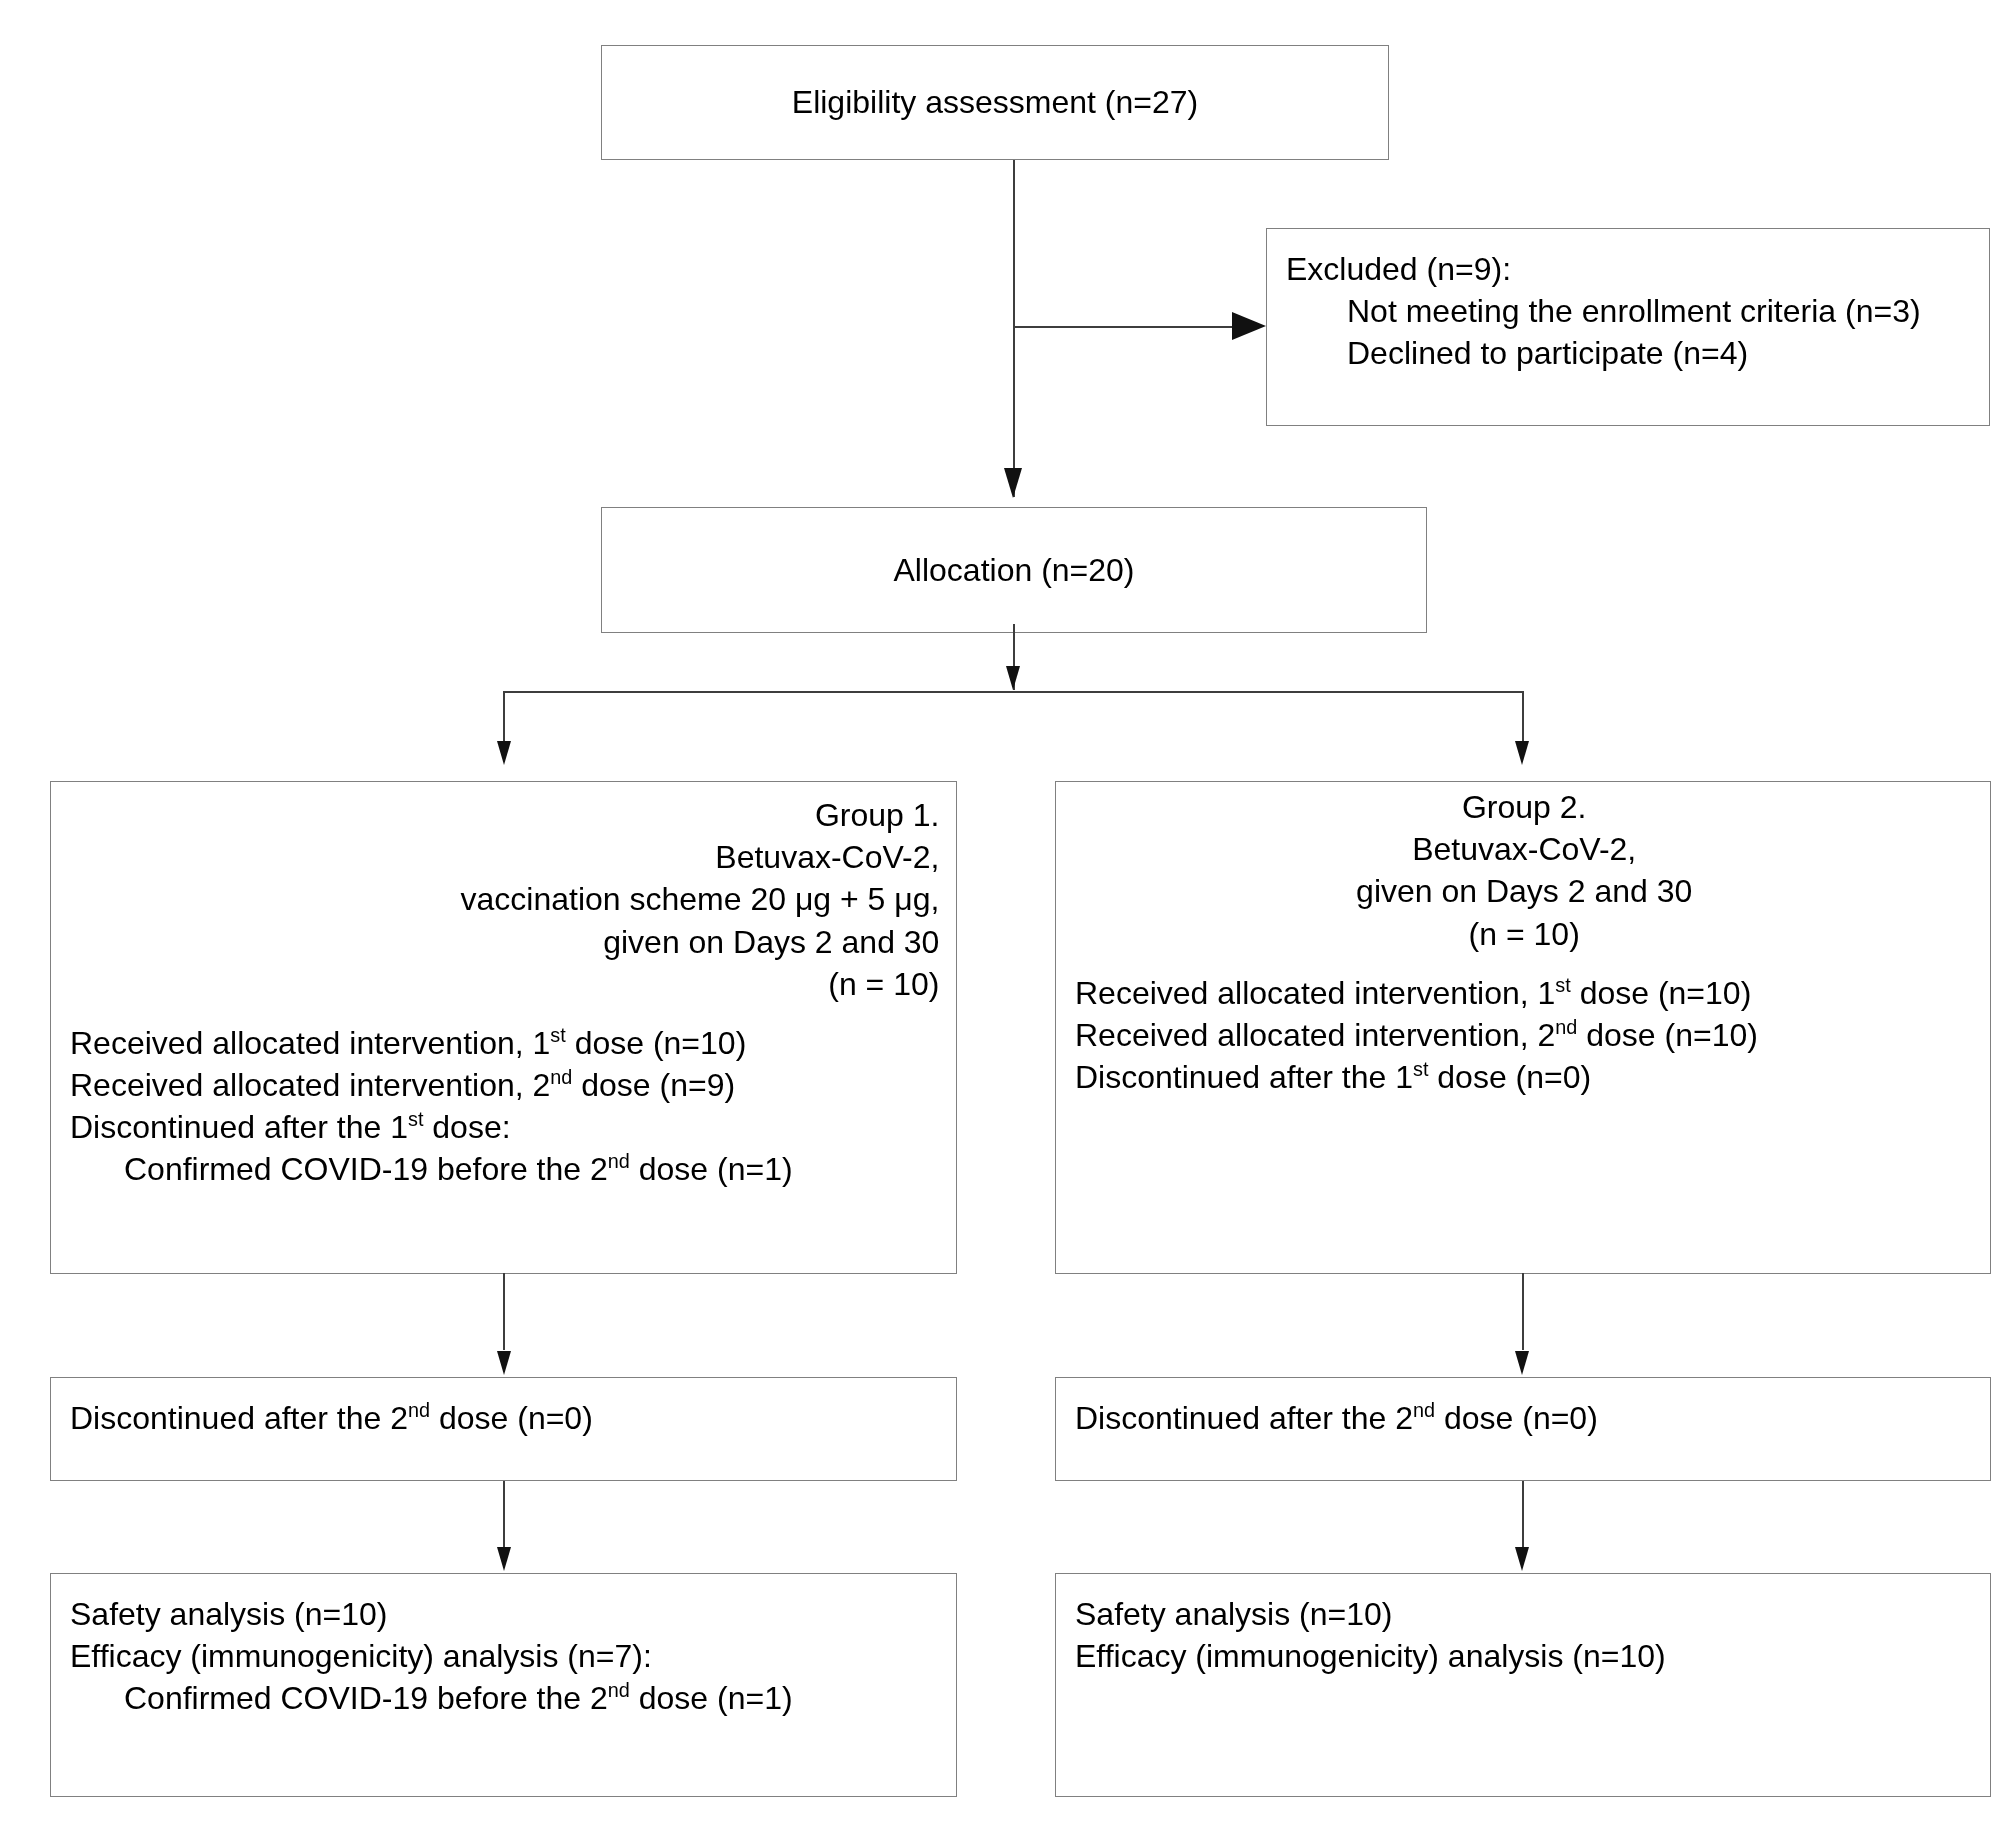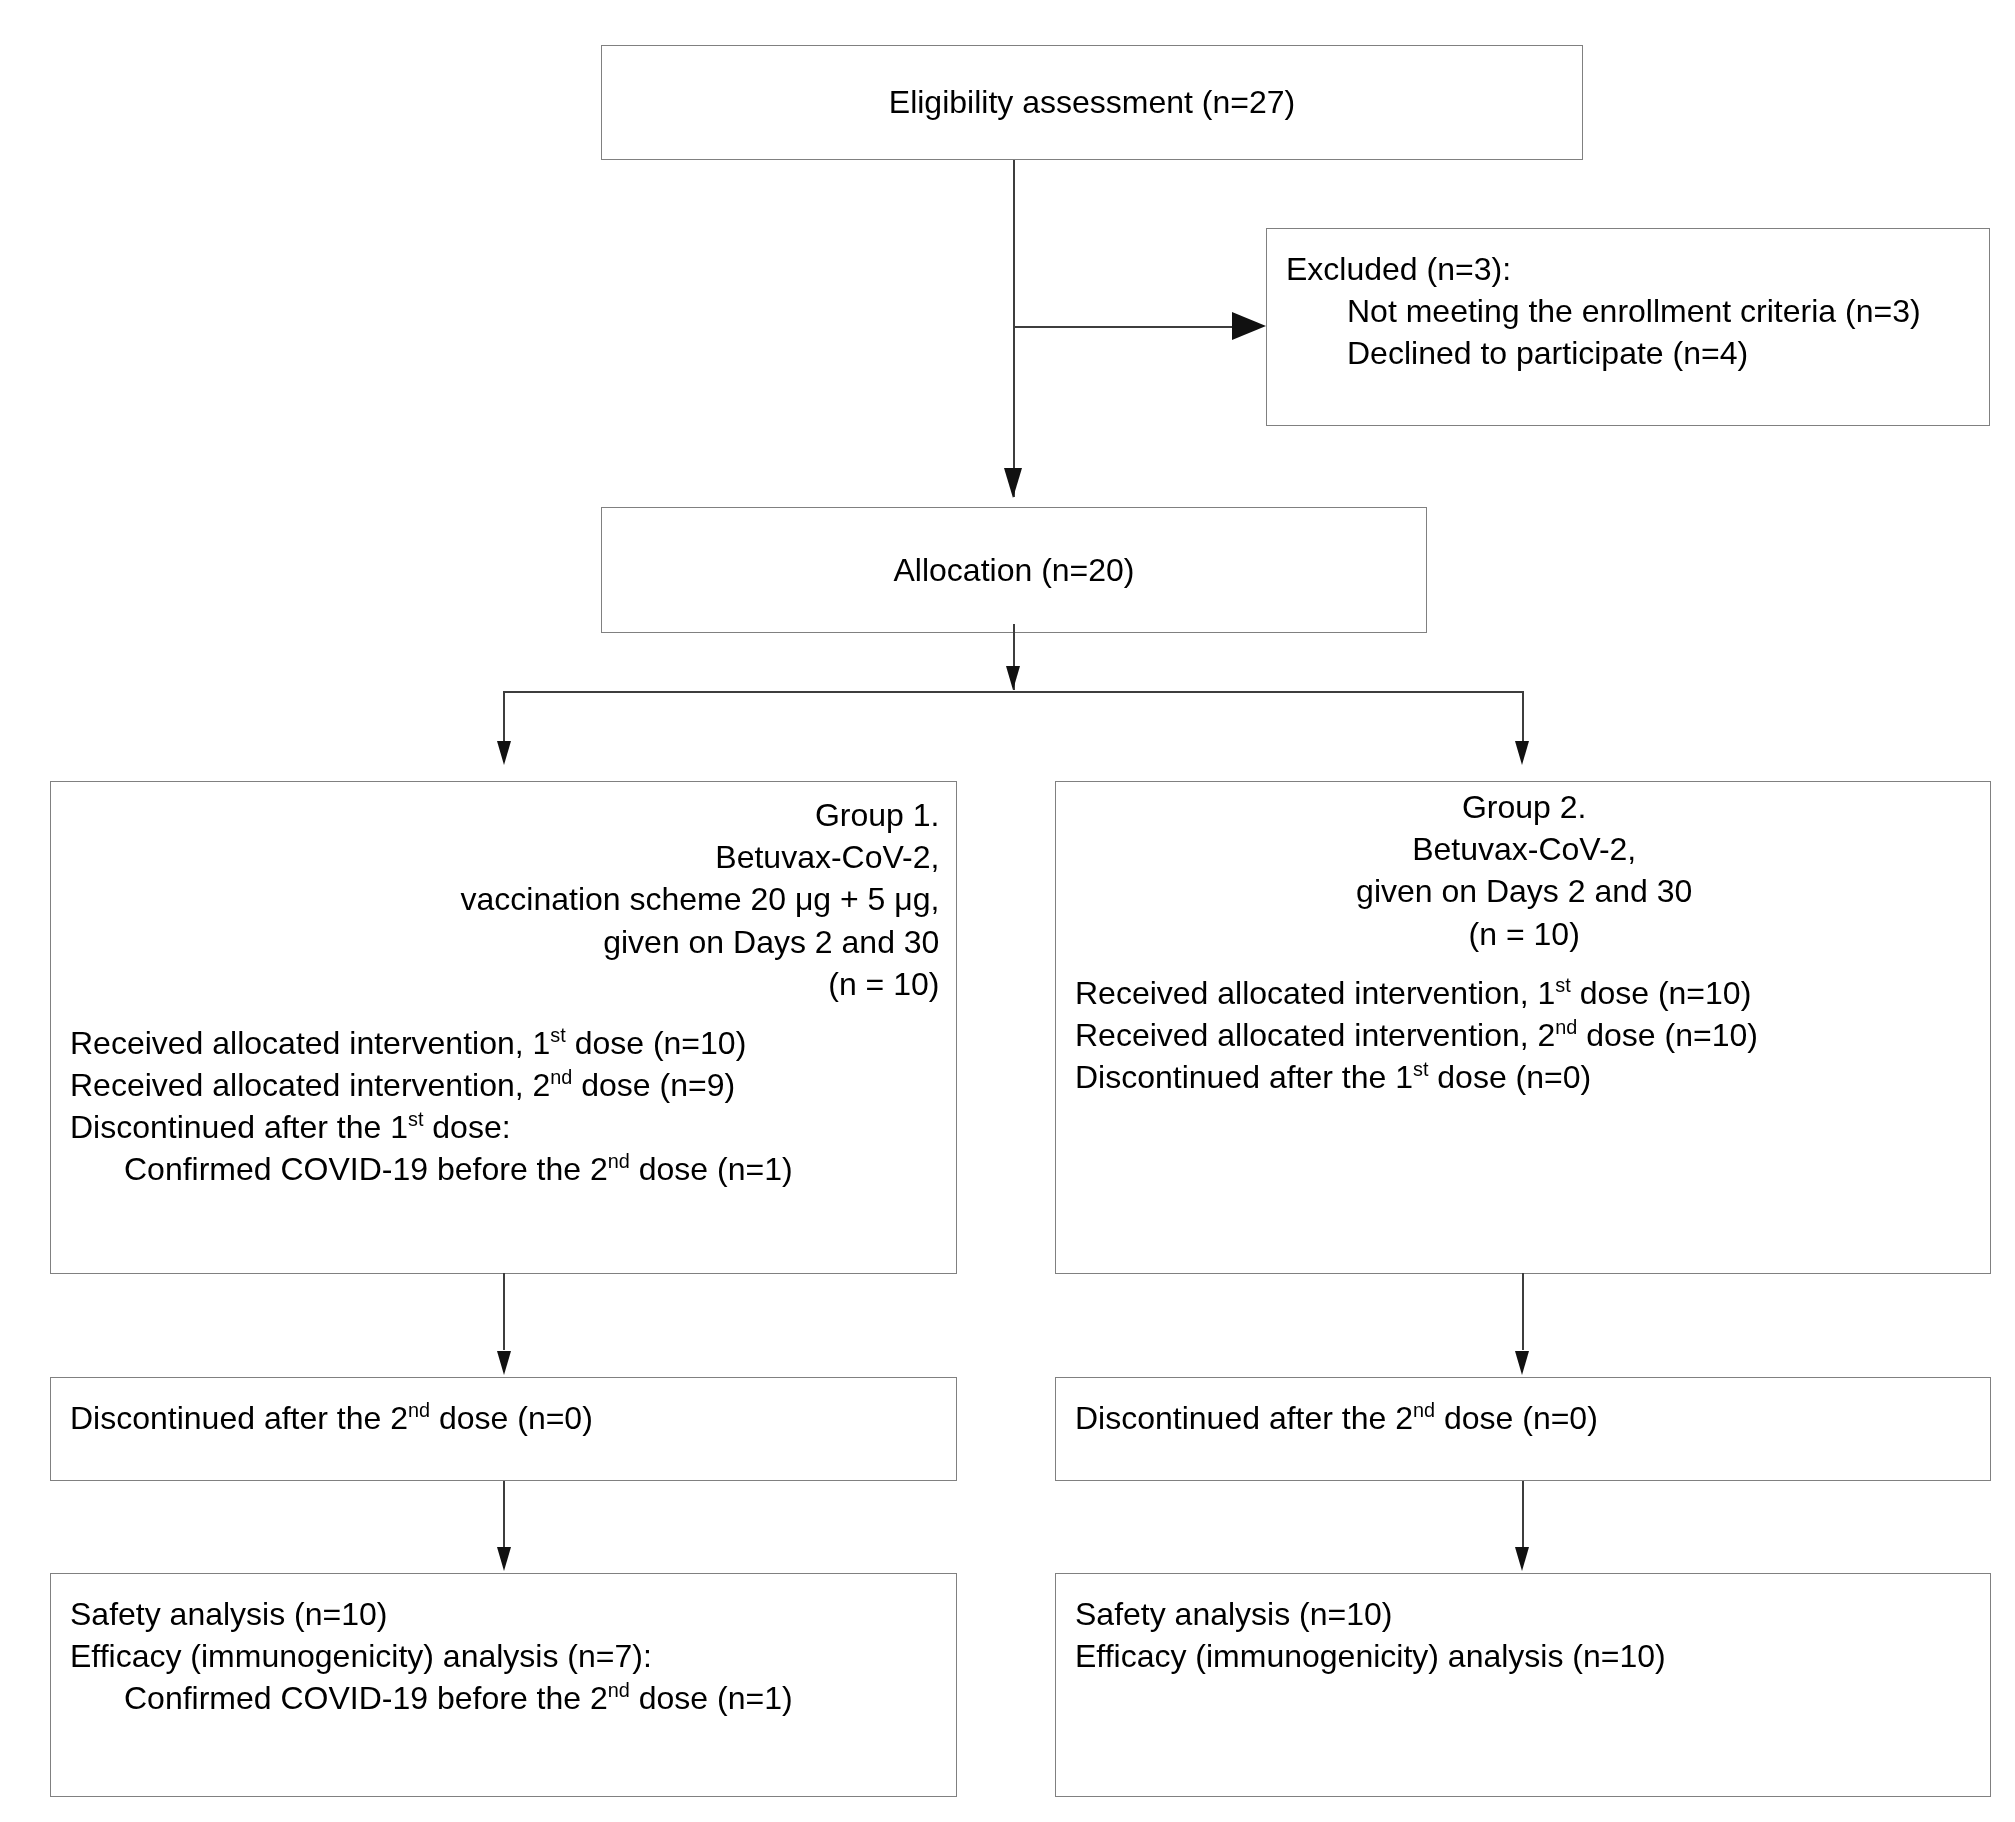--- a/index.html
+++ b/index.html
@@ -73,32 +73,32 @@
     border-bottom: 14.4px solid transparent;
     border-left: 34px solid #111111;
   }
   .group-head { margin-bottom: 16.6px; }
 </style>
 </head>
 <body>
 
 <div id="canvas">
 
-  <div class="box centered" style="left:601px; top:45px; width:982px; height:115px;">
+  <div class="box centered" style="left:601px; top:45px; width:788px; height:115px;">
     <span class="line">Eligibility assessment (n=27)</span>
   </div>
 
   <div class="vline" style="left:1013px; top:160px; height:337px;"></div>
   <div class="arrow-down" style="left:1004px; top:468px;"></div>
 
   <div class="hline" style="left:1013px; top:326px; width:221px;"></div>
   <div class="arrow-right" style="left:1232px; top:312px;"></div>
 
   <div class="box padded" style="left:1266px; top:228px; width:724px; height:198px;">
-    <span class="line">Excluded (n=3):</span>
+    <span class="line">Excluded (n=9):</span>
     <span class="line indent1">Not meeting the enrollment criteria (n=3)</span>
     <span class="line indent1">Declined to participate (n=4)</span>
   </div>
 
   <div class="box centered" style="left:601px; top:498px; width:826px; height:126px;margin-top:9px;">
     <span class="line">Allocation (n=20)</span>
   </div>
 
   <div class="vline" style="left:1013px; top:624px; width:1.7px; height:66px;"></div>
   <div class="arrow-down slim" style="left:1006px; top:666px;"></div>

